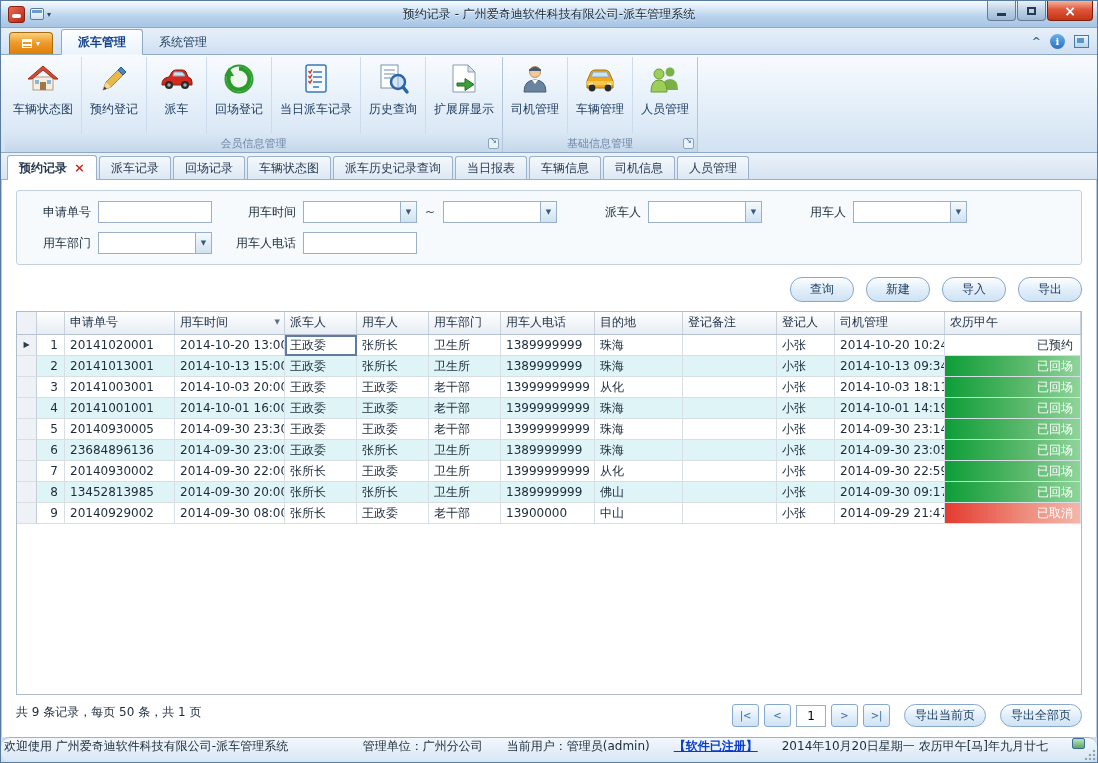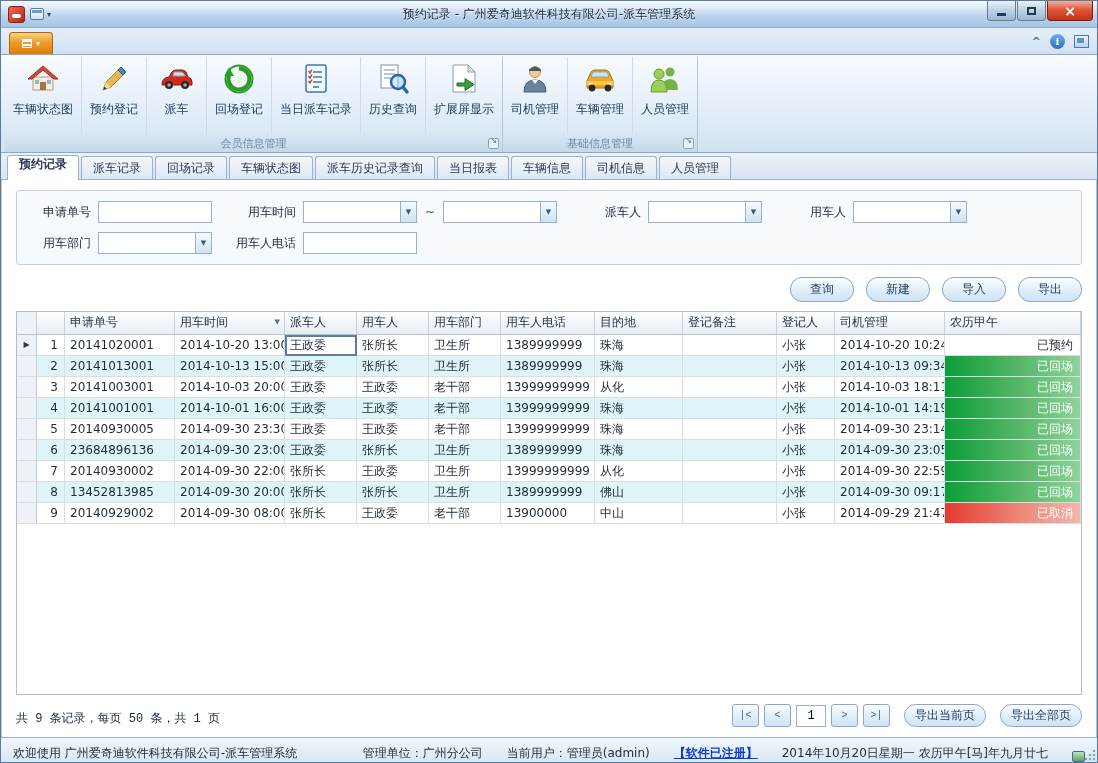--- a/index.html
+++ b/index.html
@@ -135,21 +135,21 @@
     height: 27px; flex: none; display: flex; align-items: flex-end;
     background: linear-gradient(#ebf2f9, #d6e3f1); padding: 0 6px;
     border-bottom: 1px solid #9ab2cc;
   }
   .dtab {
     height: 23px; display: flex; align-items: center; gap: 7px; padding: 0 11px;
     margin-right: 2px; border: 1px solid #9ab2cc; border-bottom: none;
     border-radius: 3px 3px 0 0; background: linear-gradient(#f4f8fc, #dce8f4);
     color: #2a3a52; white-space: nowrap;
   }
-  .dtab.active { background: #fff; font-weight: bold; height: 25px; margin-bottom: -1px; flex-direction: column; }
+  .dtab.active { background: #fff; font-weight: bold; height: 25px; margin-bottom: -1px; }
   .closex { color: #c03020; font-weight: bold; font-size: 13px; line-height: 10px; }
 
   
   .content {
     flex: 1; min-height: 0; display: flex; flex-direction: column; background: #fff;
     border-left: 1px solid #b8c8d8; border-right: 1px solid #b8c8d8;
   }
   .search-panel {
     margin: 10px 14px 0; border: 1px solid #c2d0de; border-radius: 3px;
     background: #f6fafd; padding: 10px 12px; display: flex; flex-direction: column; gap: 9px;
@@ -210,38 +210,38 @@
   .status-cell { padding: 0; display: flex; }
   .status-fill {
     flex: 1; display: flex; align-items: center; justify-content: flex-end;
     padding: 0 7px; color: #fff;
   }
   .status-returned .status-fill { background: linear-gradient(90deg, #0d9e38, #56b668 55%, #8ed49a); }
   .status-cancelled .status-fill { background: linear-gradient(90deg, #e43a2e, #ee8d7e 60%, #f4b6aa); }
   .status-reserved .status-fill { color: #1c2b3a; background: none; }
 
   
-  .grid-footer { flex: none; display: flex; align-items: flex-end; margin: 9px 14px 10px; font-family: Liberation Mono, monospace; }
+  .grid-footer { flex: none; display: flex; align-items: flex-start; margin: 9px 14px 10px; }
   .summary { color: #1c2b3a; }
   .pager { margin-left: auto; display: flex; align-items: center; gap: 5px; }
   .pbtn {
     width: 27px; height: 23px; border: 1px solid #86a8cc; border-radius: 3px;
     background: linear-gradient(#fdfeff, #e4f0fa 45%, #cfe2f4);
     color: #3a6a9a; font-size: 10px; display: flex; align-items: center; justify-content: center;
   }
   .page-input {
     width: 30px; height: 22px; border: 1px solid #9ab0c8; text-align: center; font: inherit;
   }
   .export-btn { margin-left: 9px; height: 23px; }
 
   
   .statusbar {
-    height: 25px; flex: none; display: flex; align-items: flex-end;
-    padding: 0 12px 0 12px; gap: 24px; position: relative;
-    background: linear-gradient(#f2f7fc, #d8e6f4); border-top: 1px solid #9ab2cc;
+    height: 25px; flex: none; display: flex; align-items: flex-start;
+    padding: 0 12px 0 3px; gap: 24px; position: relative;
+    background: linear-gradient(#f2f7fc, #d8e6f4); border-top: 1px solid #9ab2cc; border-radius: 9px;
   }
   .sb-spacer { flex: 1; }
   .sb-item { white-space: nowrap; }
   .sb-license { color: #0a3ccc; font-weight: bold; text-decoration: underline; white-space: nowrap; }
   .sb-net-icon {
     width: 13px; height: 11px; border: 1px solid #3a6a9a; border-radius: 2px;
     background: linear-gradient(#bfe2bf, #5aa85a); flex: none;
   }
   .grip {
     position: absolute; right: 1px; bottom: 1px; width: 13px; height: 13px;
@@ -275,20 +275,24 @@
         </div>
       <div class="win-btn close">×</div>
     </div>
   </div>
 
   <div class="ribbon-tabrow">
     <div class="app-menu">
       <span class="menu-grid"></span>
       <span class="menu-arrow">▾</span>
     </div>
+    <div class="rtabs">
+        <div class="rtab active">派车管理</div>
+        <div class="rtab">系统管理</div>
+      </div>
     <div class="tabrow-right">
       <span class="collapse-ic">^</span>
       <span class="info-ic">i</span>
       <span class="winswitch-ic"></span>
     </div>
   </div>
 
   <div class="ribbon-body">
     <div class="rgroups">
         <div class="rgroup">

